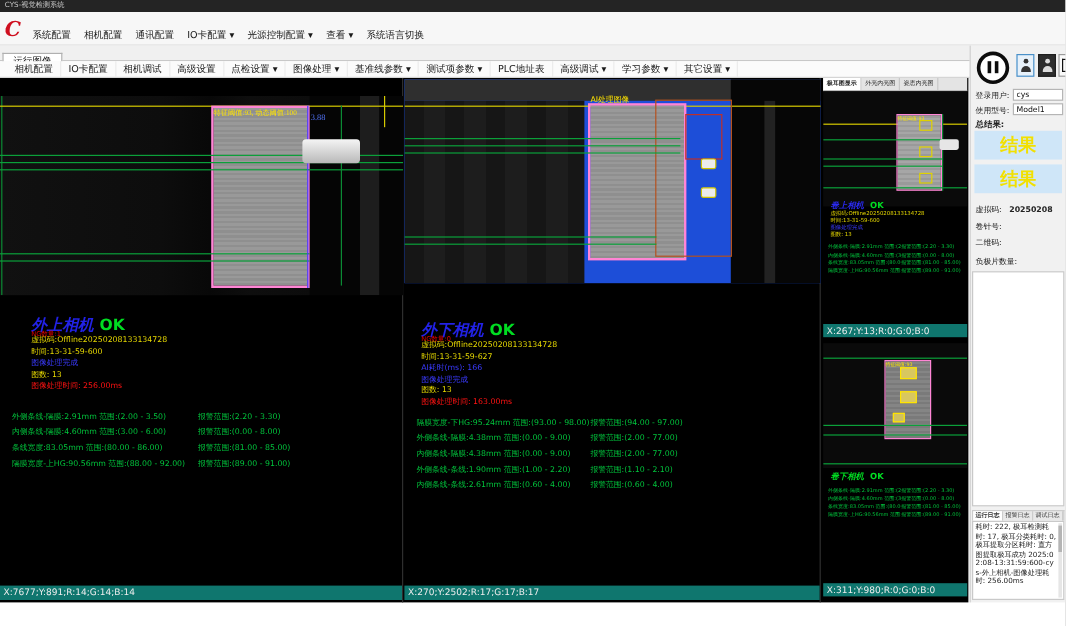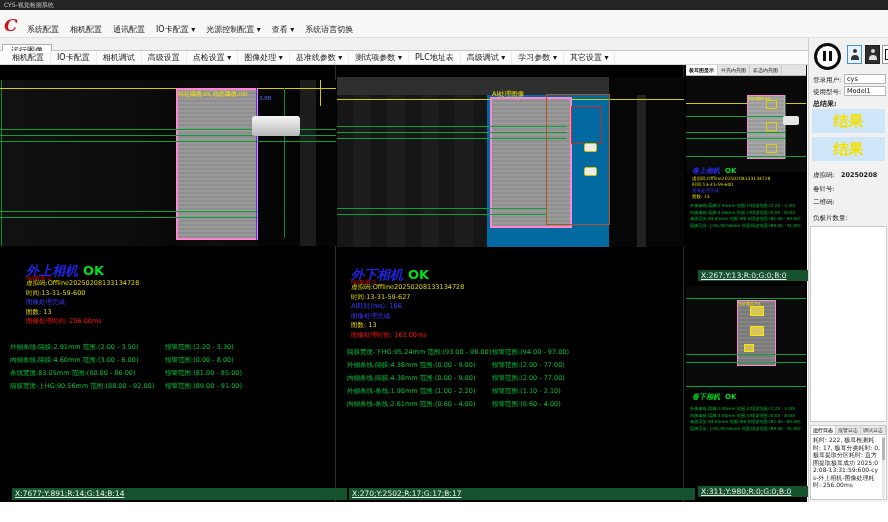--- a/index.html
+++ b/index.html
@@ -26,21 +26,21 @@
   
   .main{position:absolute;left:0;top:65px;width:807px;height:437px;background:#000;}
   .view{position:absolute;}
   .lv{left:0;top:0;width:336px;height:437px;border-right:1px solid #2e2e2e;}
   .mv{left:337px;top:0;width:347px;height:437px;border-right:1px solid #2e2e2e;}
   .st{left:686px;top:0;width:120px;height:217px;}
   .sb{left:686px;top:217px;width:120px;height:220px;}
 
   .lv-img{position:absolute;left:0;top:15px;width:336px;height:166px;overflow:hidden;
           background:linear-gradient(90deg,#111 0,#0d0d0d 40%,#080808 52%,#0e0e0e 62%,#090909 100%);font-family:Liberation Serif, serif;}
-  .mv-img{position:absolute;left:0;top:12px;width:347px;height:170px;overflow:hidden;background:#0369a1;}
+  .mv-img{position:absolute;left:0;top:1px;width:347px;height:170px;overflow:hidden;background:#1d4ed8;}
   .st-img{position:absolute;left:0;top:11px;width:120px;height:96px;overflow:hidden;background:#0a0a0a;}
   .sb-img{position:absolute;left:0;top:4px;width:120px;height:104px;overflow:hidden;background:#0a0a0a;}
 
   .gl{position:absolute;height:1px;background:#0ba03a;}
   .gv{position:absolute;width:1px;background:#0a8a34;}
   .yl{position:absolute;background:#d6ca00;}
   .cell{position:absolute;border:2px solid #ff85d5;
         background:repeating-linear-gradient(0deg,#8f8f8f 0 2px,#999 2px 4px);}
   .cell.thin{border-width:1px;}
   .ytext{position:absolute;color:#ffe400;white-space:nowrap;}
@@ -54,22 +54,22 @@
   .cam{color:#2222e6;} .okv{color:#00dd22;margin-left:5px;font-style:normal;}
   .res-ng{position:absolute;font-size:5.5px;color:#e00000;white-space:nowrap;}
   .res-lines{position:absolute;white-space:nowrap;}
   .res-lines div{font-size:6.5px;line-height:9.5px;}
   .c-y{color:#e6d800;} .c-b{color:#3a3aff;} .c-r{color:#ff1212;}
   .rows{position:absolute;white-space:nowrap;}
   .mrow{height:13px;line-height:13px;font-size:6.5px;color:#00c43c;}
   .mcell{display:inline-block;overflow:hidden;vertical-align:top;}
   .lv-rows{left:10px;top:276px;} .lv-rows .mcell{width:155px;}
   .mv-rows{left:10px;top:281px;} .mv-rows .mcell{width:145px;}
-  .vfooter{position:absolute;left:12px;width:100%;height:12px;background:#14532d;color:#ededed;
-           font-size:7.5px;line-height:12px;padding-left:3px;white-space:nowrap;text-decoration:underline;}
+  .vfooter{position:absolute;left:0;width:100%;height:12px;background:#0f766e;color:#ededed;
+           font-size:7.5px;line-height:12px;padding-left:3px;white-space:nowrap;}
   .lv .vfooter,.mv .vfooter{top:423px;}
   .st .vfooter{top:205px;height:11px;line-height:11px;}
   .sb .vfooter{top:204px;height:11px;line-height:11px;}
 
   .st-tabs{position:absolute;left:0;top:0;width:120px;height:11px;background:#e4e4e4;display:flex;
            font-size:5px;color:#222;border-bottom:1px solid #bbb;}
   .st-tabs span{padding:1px 3px;border-right:1px solid #c8c8c8;line-height:8px;white-space:nowrap;}
   .st-tabs .active{background:#fff;font-weight:bold;}
   .s-res{position:absolute;left:6px;white-space:nowrap;}
   .s-title{font-size:7px;font-weight:bold;font-style:italic;}

